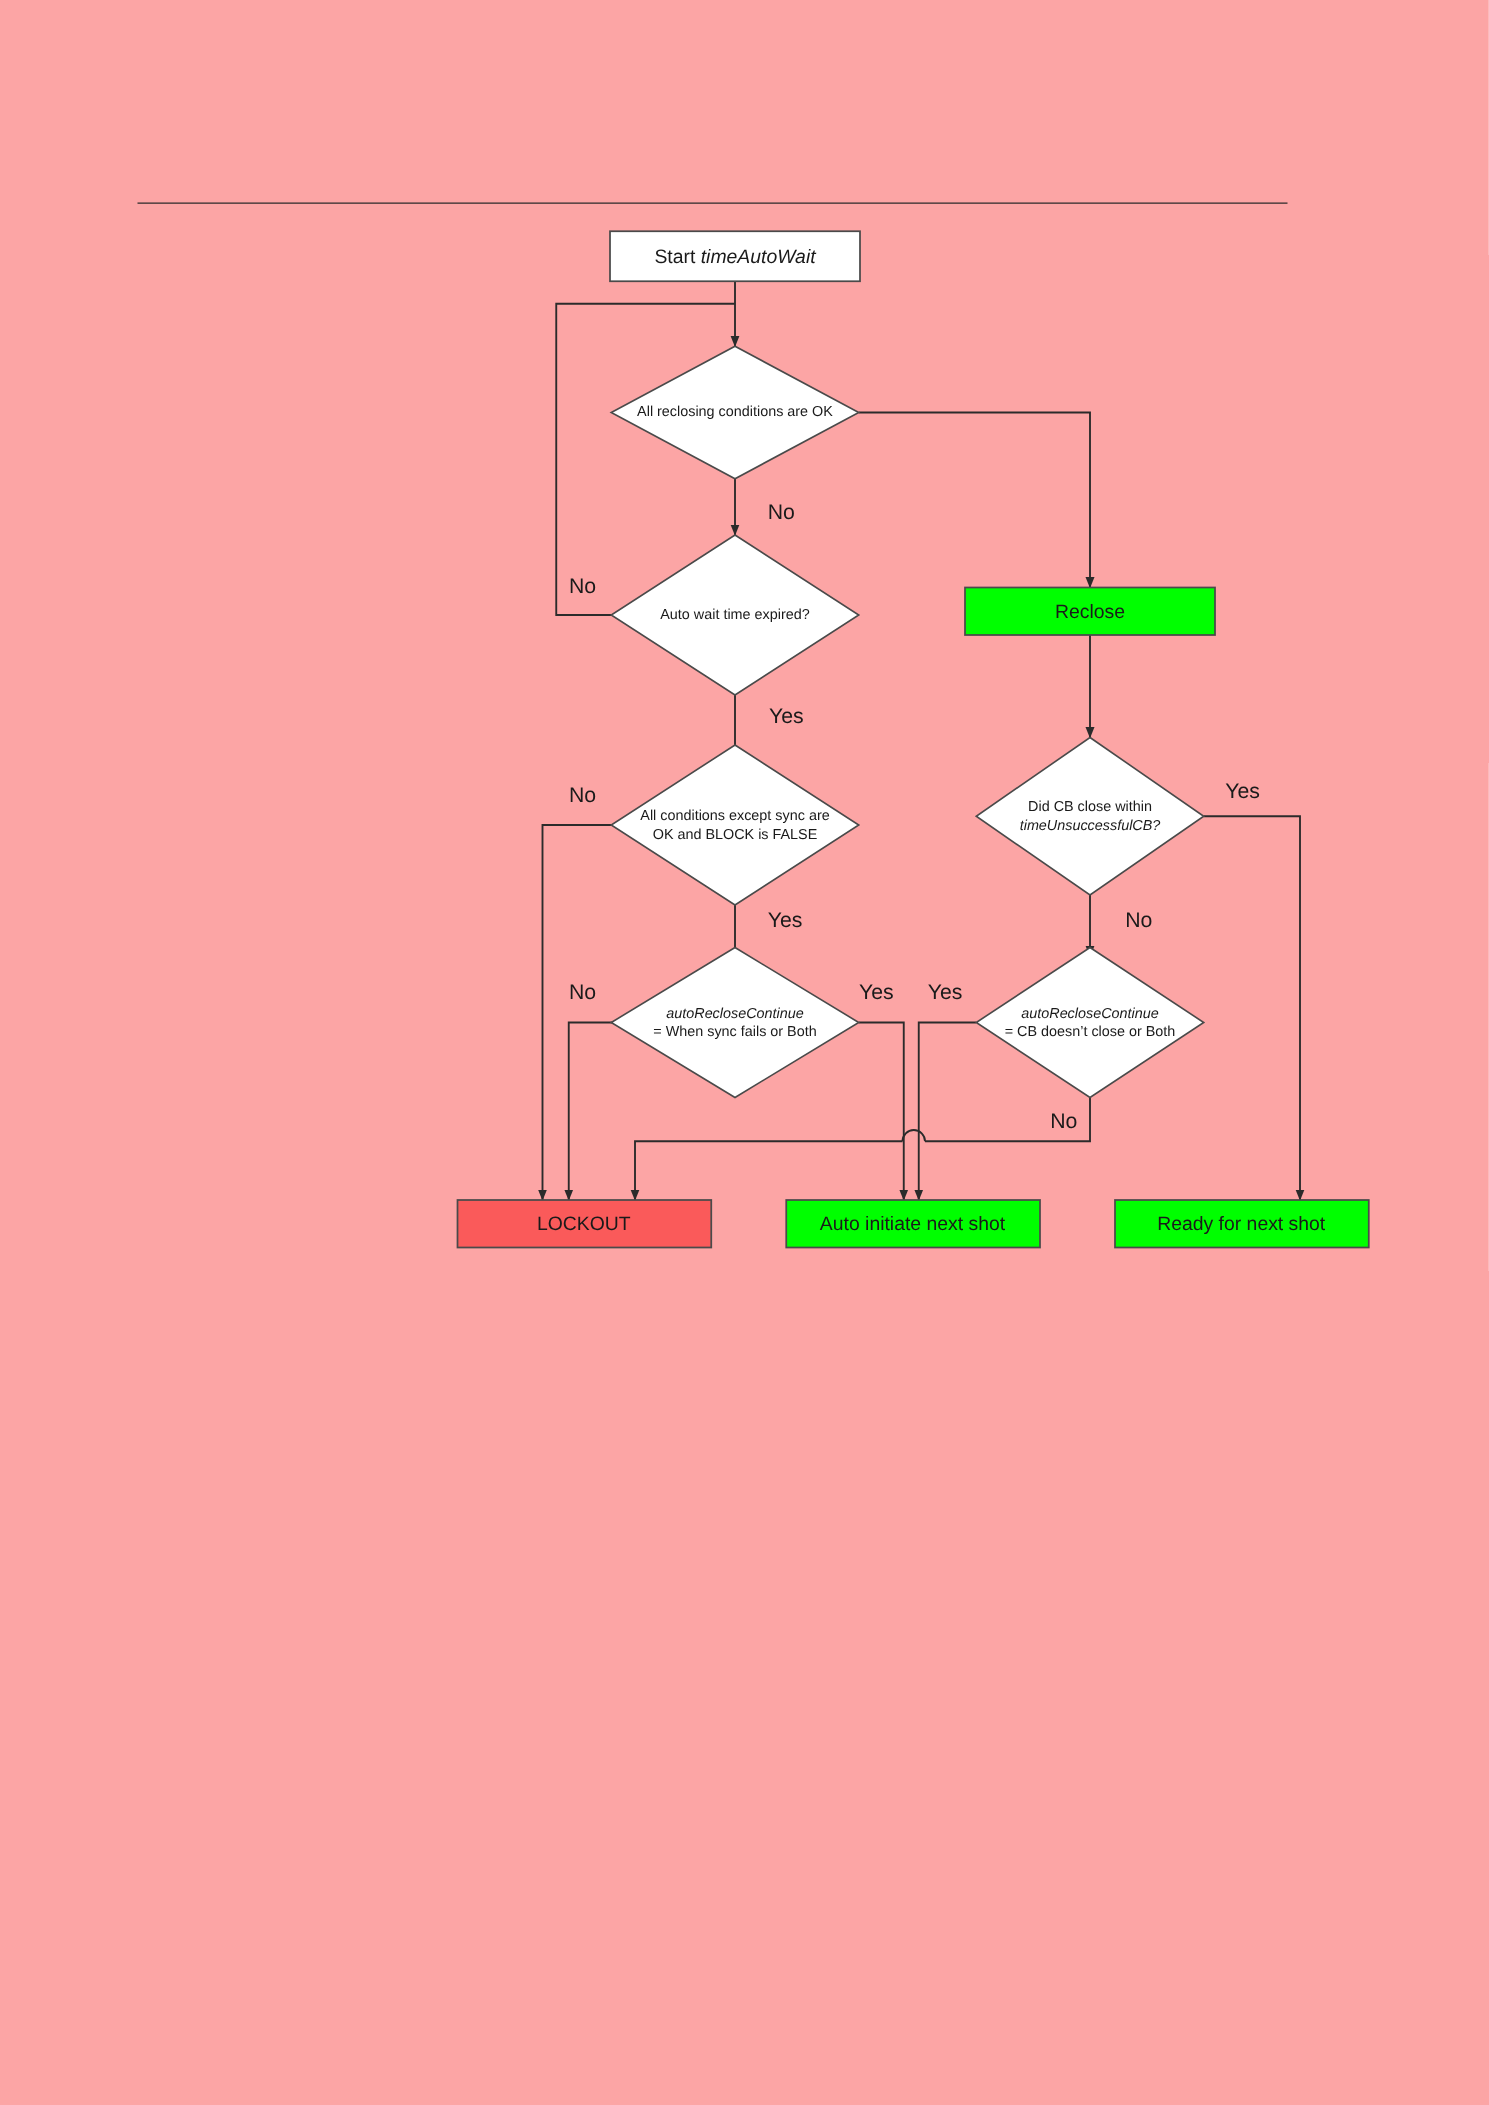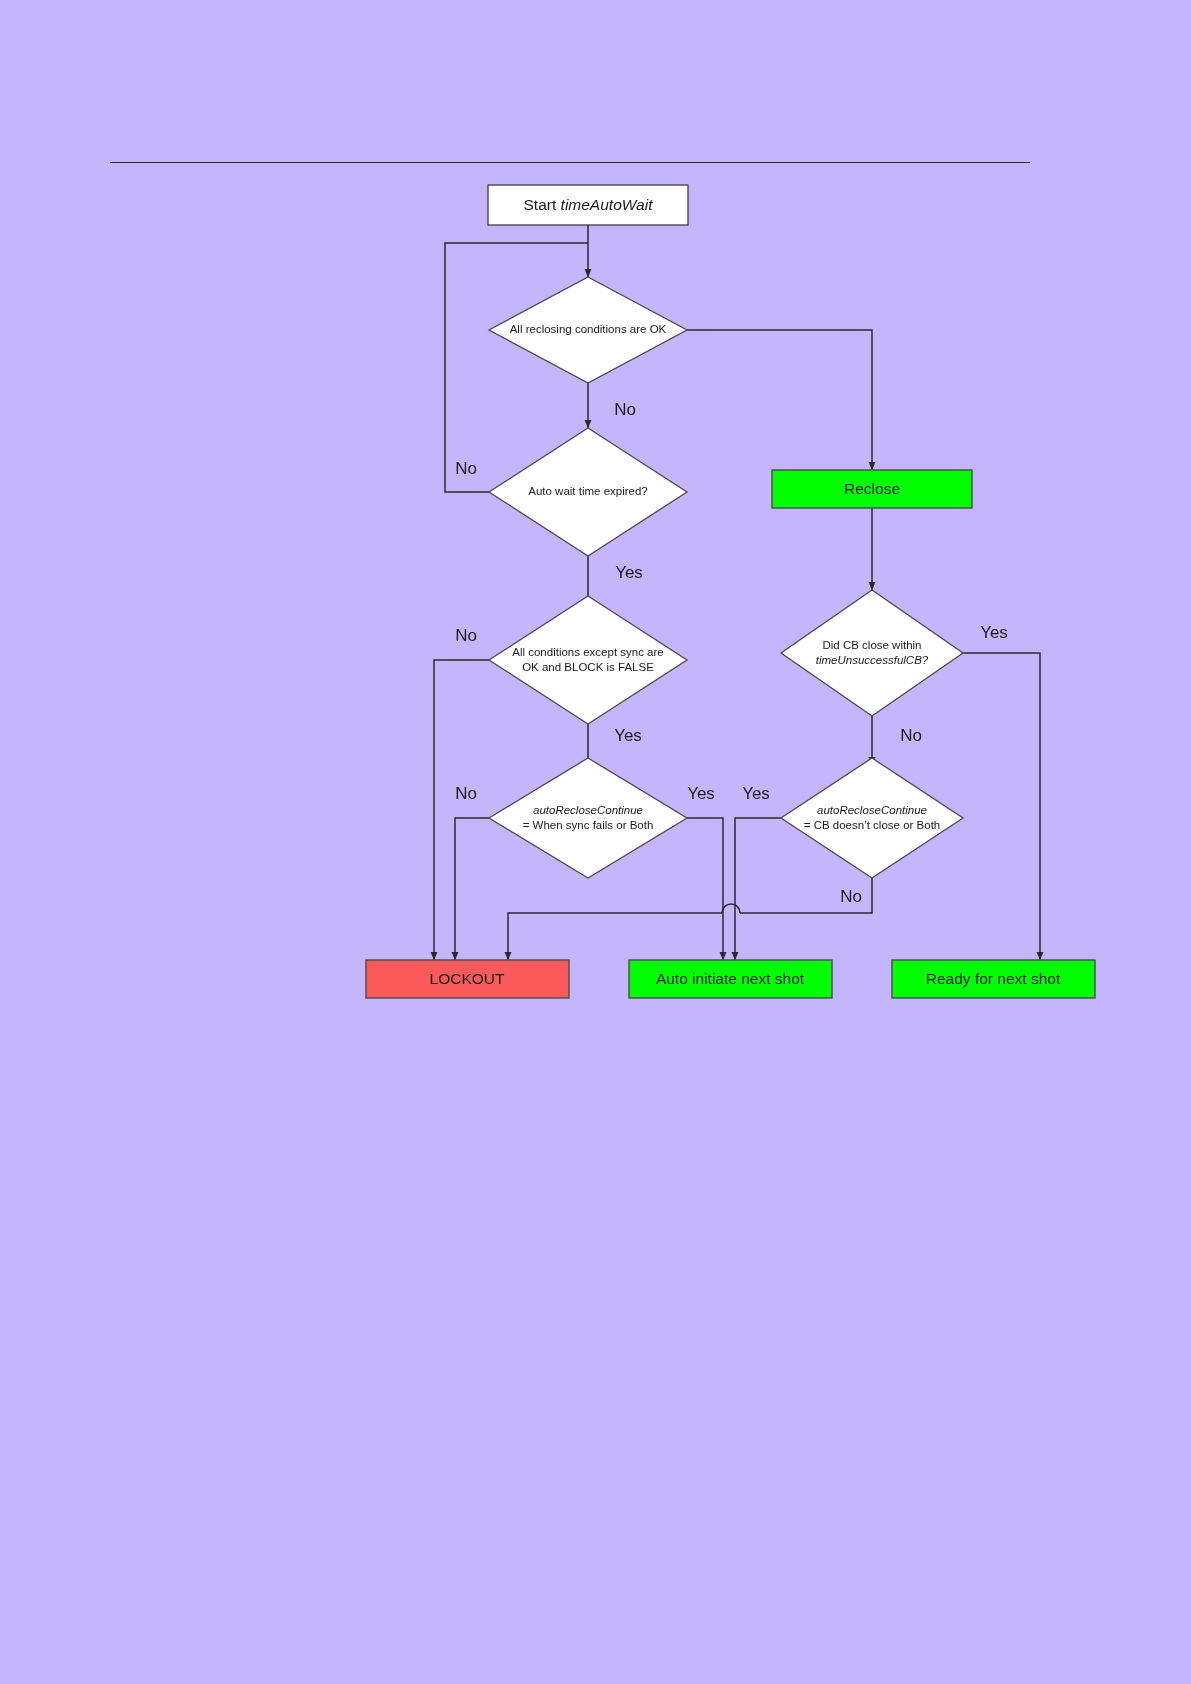--- a/index.html
+++ b/index.html
@@ -11,21 +11,21 @@
     width: 1191px;
     height: 1684px;
     font-family: "Liberation Sans", sans-serif;
     position: relative;
     overflow: hidden;
   }
   #page {
     position: relative;
     width: 1191px;
     height: 1684px;
-    background: #c4b5fd;
+    background: #fca5a5;
   }
   .rule {
     position: absolute;
     left: 110px;
     top: 162px;
     width: 920px;
     height: 0;
     border-top: 1px solid #2b2b2b;
   }
   svg.flow {

